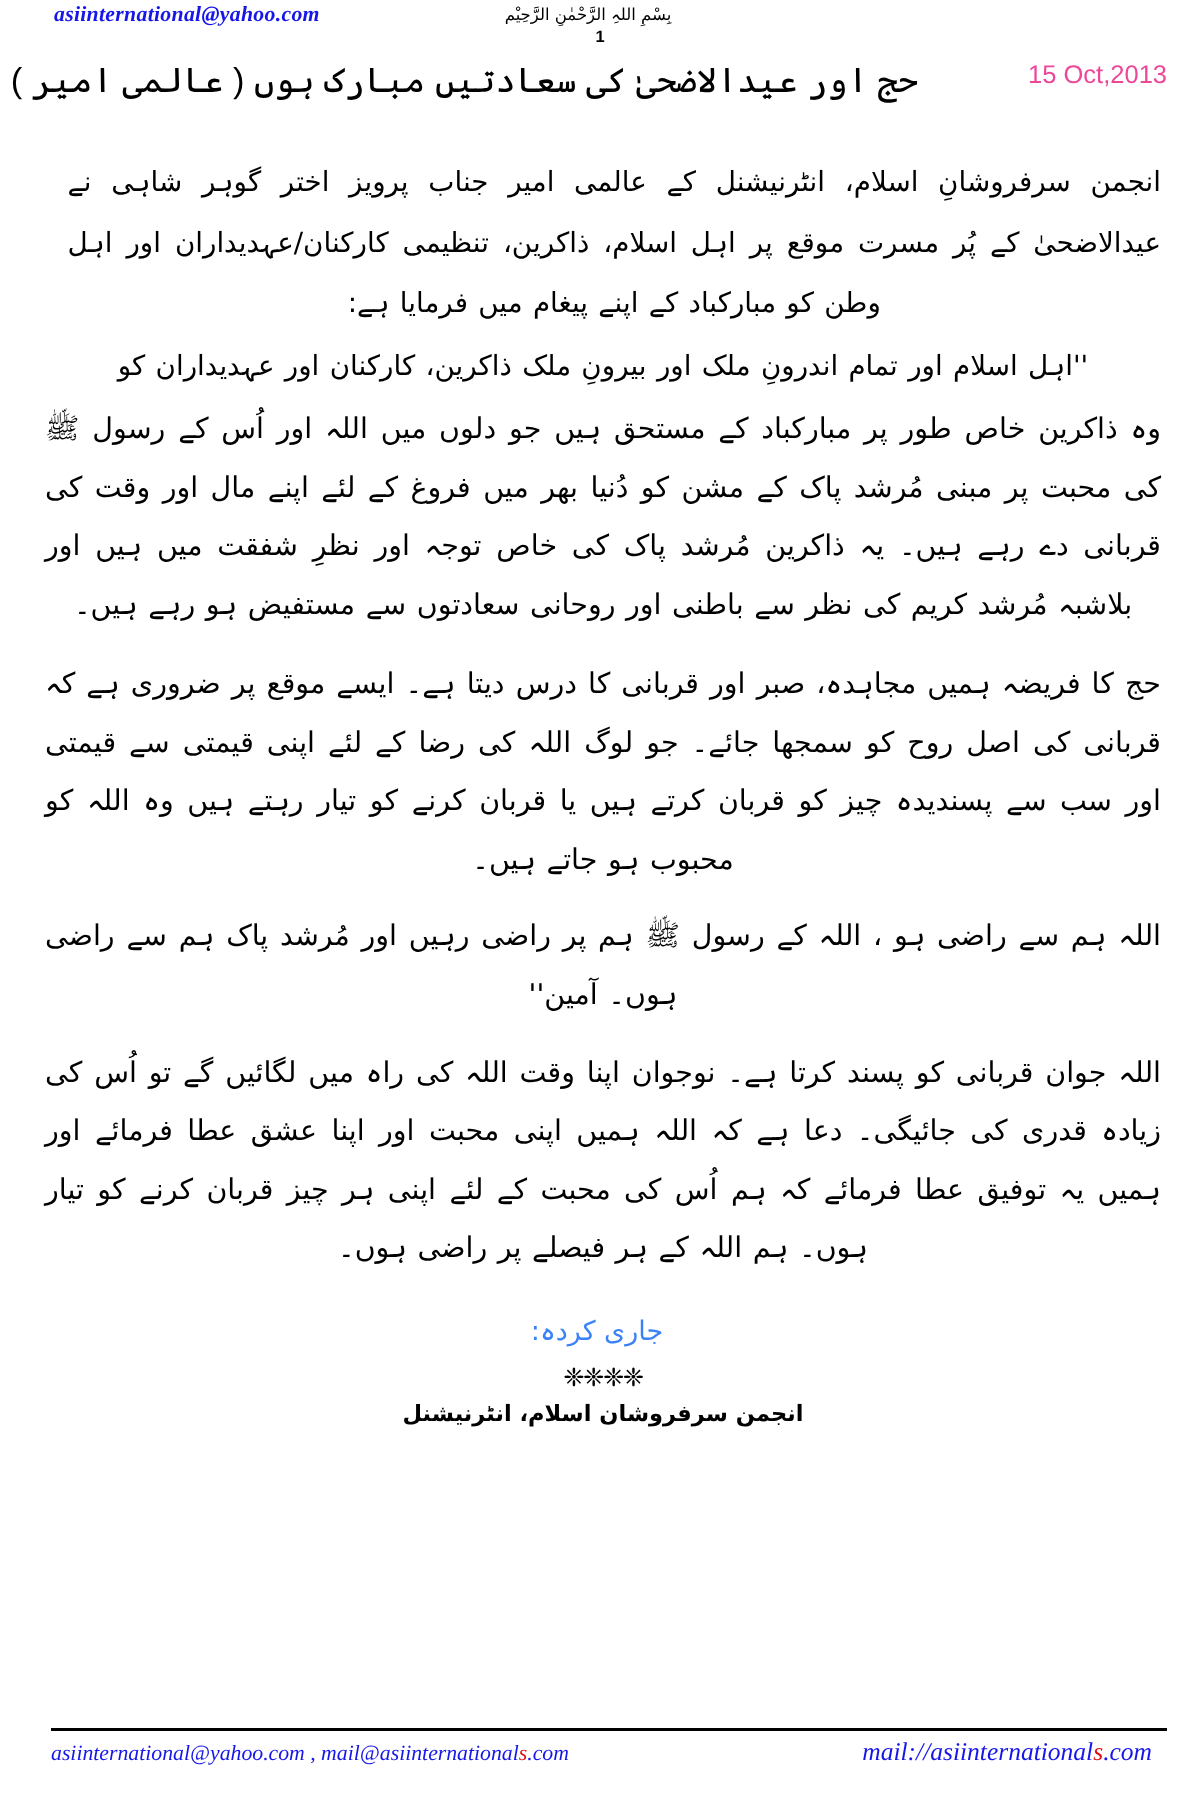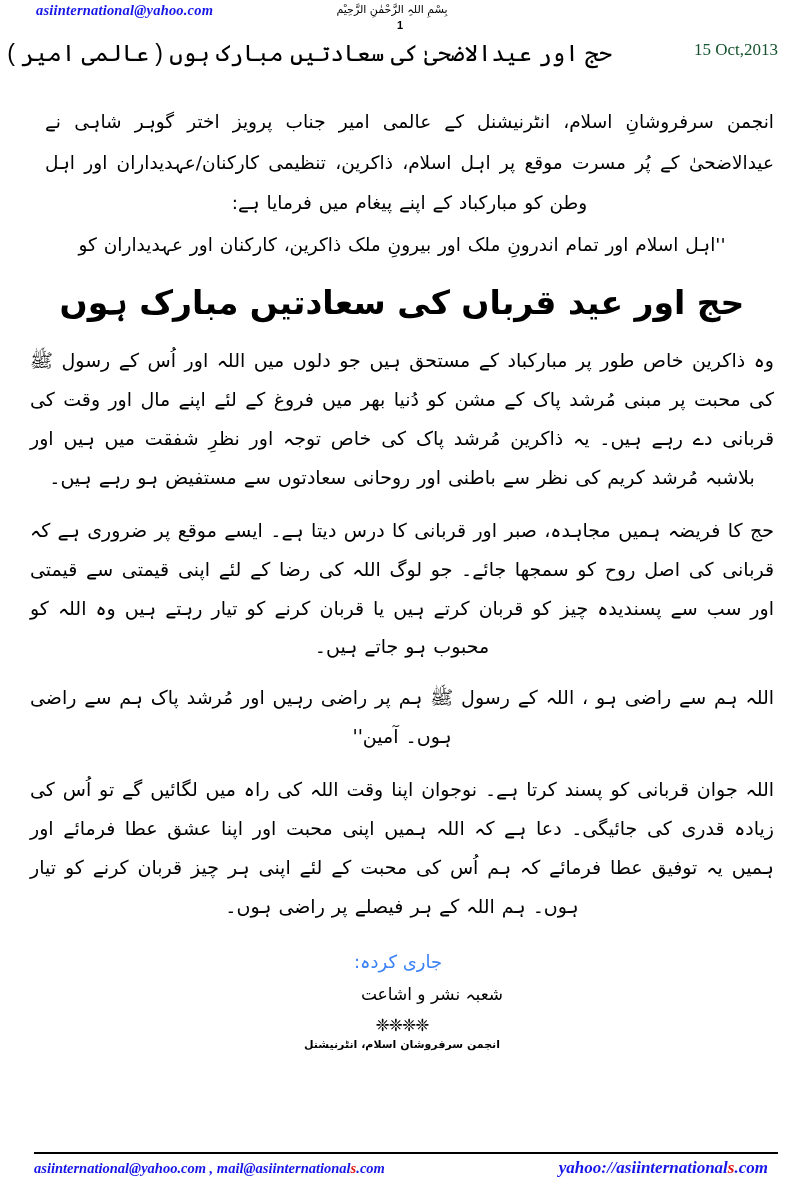--- a/index.html
+++ b/index.html
@@ -64,23 +64,23 @@
     font-family: "Liberation Sans", sans-serif;
     font-size: 11px;
     font-weight: bold;
     color: #000;
   }
   .hdr-date {
     position: absolute;
     right: 22px;
     top: 40px;
     direction: ltr;
-    font-family: Liberation Serif, serif;
+    font-family: Liberation Sans, sans-serif;
     font-size: 17px;
-    color: #14532d;
+    color: #ec4899;
     white-space: nowrap;
     margin-left: 41px;
   }
   .hdr-title {
     position: absolute;
     right: 188px;
     top: 36px;
     width: 420px;
     text-align: center;
     font-family: Liberation Sans, sans-serif;
@@ -161,21 +161,21 @@
     margin-top: 6px;
     font-family: "DejaVu Sans", sans-serif;
     font-size: 17px;
     letter-spacing: -1px;
     line-height: 1;
     color: #000;
   }
   .org-name {
     margin-top: 2px;
     font-family: "DejaVu Sans", sans-serif;
-    font-size: 11px;
+    font-size: 15px;
     font-weight: bold;
     line-height: 1.6;
     color: #000;
   }
 
   
   .footer {
     flex: none;
     height: 54px;
     position: relative;
@@ -195,21 +195,21 @@
     right: 22px;
     top: 12px;
     direction: ltr;
     display: flex;
     justify-content: space-between;
     align-items: baseline;
   }
   .footer-emails, .footer-url {
     font-family: "Liberation Serif", "DejaVu Serif", serif;
     font-style: italic;
-    font-weight: bold;
+    font-weight: normal;
     color: #1616e8;
     white-space: nowrap;
   }
   .footer-emails { font-size: 14.5px; }
   .footer-url { font-size: 17px; padding-right: 10px; }
   .red { color: #e01010; }
 </style>
 </head>
 <body>
 
@@ -226,46 +226,44 @@
 
     <div class="hdr-title">حج اور عیدالاضحیٰ کی سعادتیں مبارک ہوں ( عالمی امیر )</div>
   </div>
 
   <div class="content">
 
     <p class="body-text lead-para">انجمن سرفروشانِ اسلام، انٹرنیشنل کے عالمی امیر جناب پرویز اختر گوہر شاہی نے عیدالاضحیٰ کے پُر مسرت موقع پر اہل اسلام، ذاکرین، تنظیمی کارکنان/عہدیداران اور اہل وطن کو مبارکباد کے اپنے پیغام میں فرمایا ہے:</p>
 
     <p class="body-text quote-open">''اہل اسلام اور تمام اندرونِ ملک اور بیرونِ ملک ذاکرین، کارکنان اور عہدیداران کو</p>
 
-    <div class="big-heading">حج اور عید قرباں کی سعادتیں مبارک ہوں</div>
 
     <p class="body-text para-1">وہ ذاکرین خاص طور پر مبارکباد کے مستحق ہیں جو دلوں میں اللہ اور اُس کے رسول ﷺ کی محبت پر مبنی مُرشد پاک کے مشن کو دُنیا بھر میں فروغ کے لئے اپنے مال اور وقت کی قربانی دے رہے ہیں۔ یہ ذاکرین مُرشد پاک کی خاص توجہ اور نظرِ شفقت میں ہیں اور بلاشبہ مُرشد کریم کی نظر سے باطنی اور روحانی سعادتوں سے مستفیض ہو رہے ہیں۔</p>
 
 
     <p class="body-text para-3">حج کا فریضہ ہمیں مجاہدہ، صبر اور قربانی کا درس دیتا ہے۔ ایسے موقع پر ضروری ہے کہ قربانی کی اصل روح کو سمجھا جائے۔ جو لوگ اللہ کی رضا کے لئے اپنی قیمتی سے قیمتی اور سب سے پسندیدہ چیز کو قربان کرتے ہیں یا قربان کرنے کو تیار رہتے ہیں وہ اللہ کو محبوب ہو جاتے ہیں۔</p>
 
     <p class="body-text para-5">اللہ ہم سے راضی ہو ، اللہ کے رسول ﷺ ہم پر راضی رہیں اور مُرشد پاک ہم سے راضی ہوں۔ آمین''</p>
 
     <p class="body-text para-4">اللہ جوان قربانی کو پسند کرتا ہے۔ نوجوان اپنا وقت اللہ کی راہ میں لگائیں گے تو اُس کی زیادہ قدری کی جائیگی۔ دعا ہے کہ اللہ ہمیں اپنی محبت اور اپنا عشق عطا فرمائے اور ہمیں یہ توفیق عطا فرمائے کہ ہم اُس کی محبت کے لئے اپنی ہر چیز قربان کرنے کو تیار ہوں۔ ہم اللہ کے ہر فیصلے پر راضی ہوں۔</p>
 
     <div class="signature">
       <div class="sig-line-1">جاری کردہ:</div>
 
-      <div class="sig-line-2">شعبہ نشر و اشاعت</div>
 
       <div class="ornaments">❈❈❈❈</div>
 
       <div class="org-name">انجمن سرفروشان اسلام، انٹرنیشنل</div>
     </div>
 
   </div>
 
   <div class="footer">
     <div class="footer-rule"></div>
 
     <div class="footer-row">
       <div class="footer-emails"><span>asiinternational@yahoo.com , mail@asiinternational</span><span class="red">s</span><span>.com</span></div>
 
-      <div class="footer-url"><span>yahoo://asiinternational</span><span class="red">s</span><span>.com</span></div>
+      <div class="footer-url"><span>mail://asiinternational</span><span class="red">s</span><span>.com</span></div>
     </div>
   </div>
 
 </div>
 
 </body></html>

